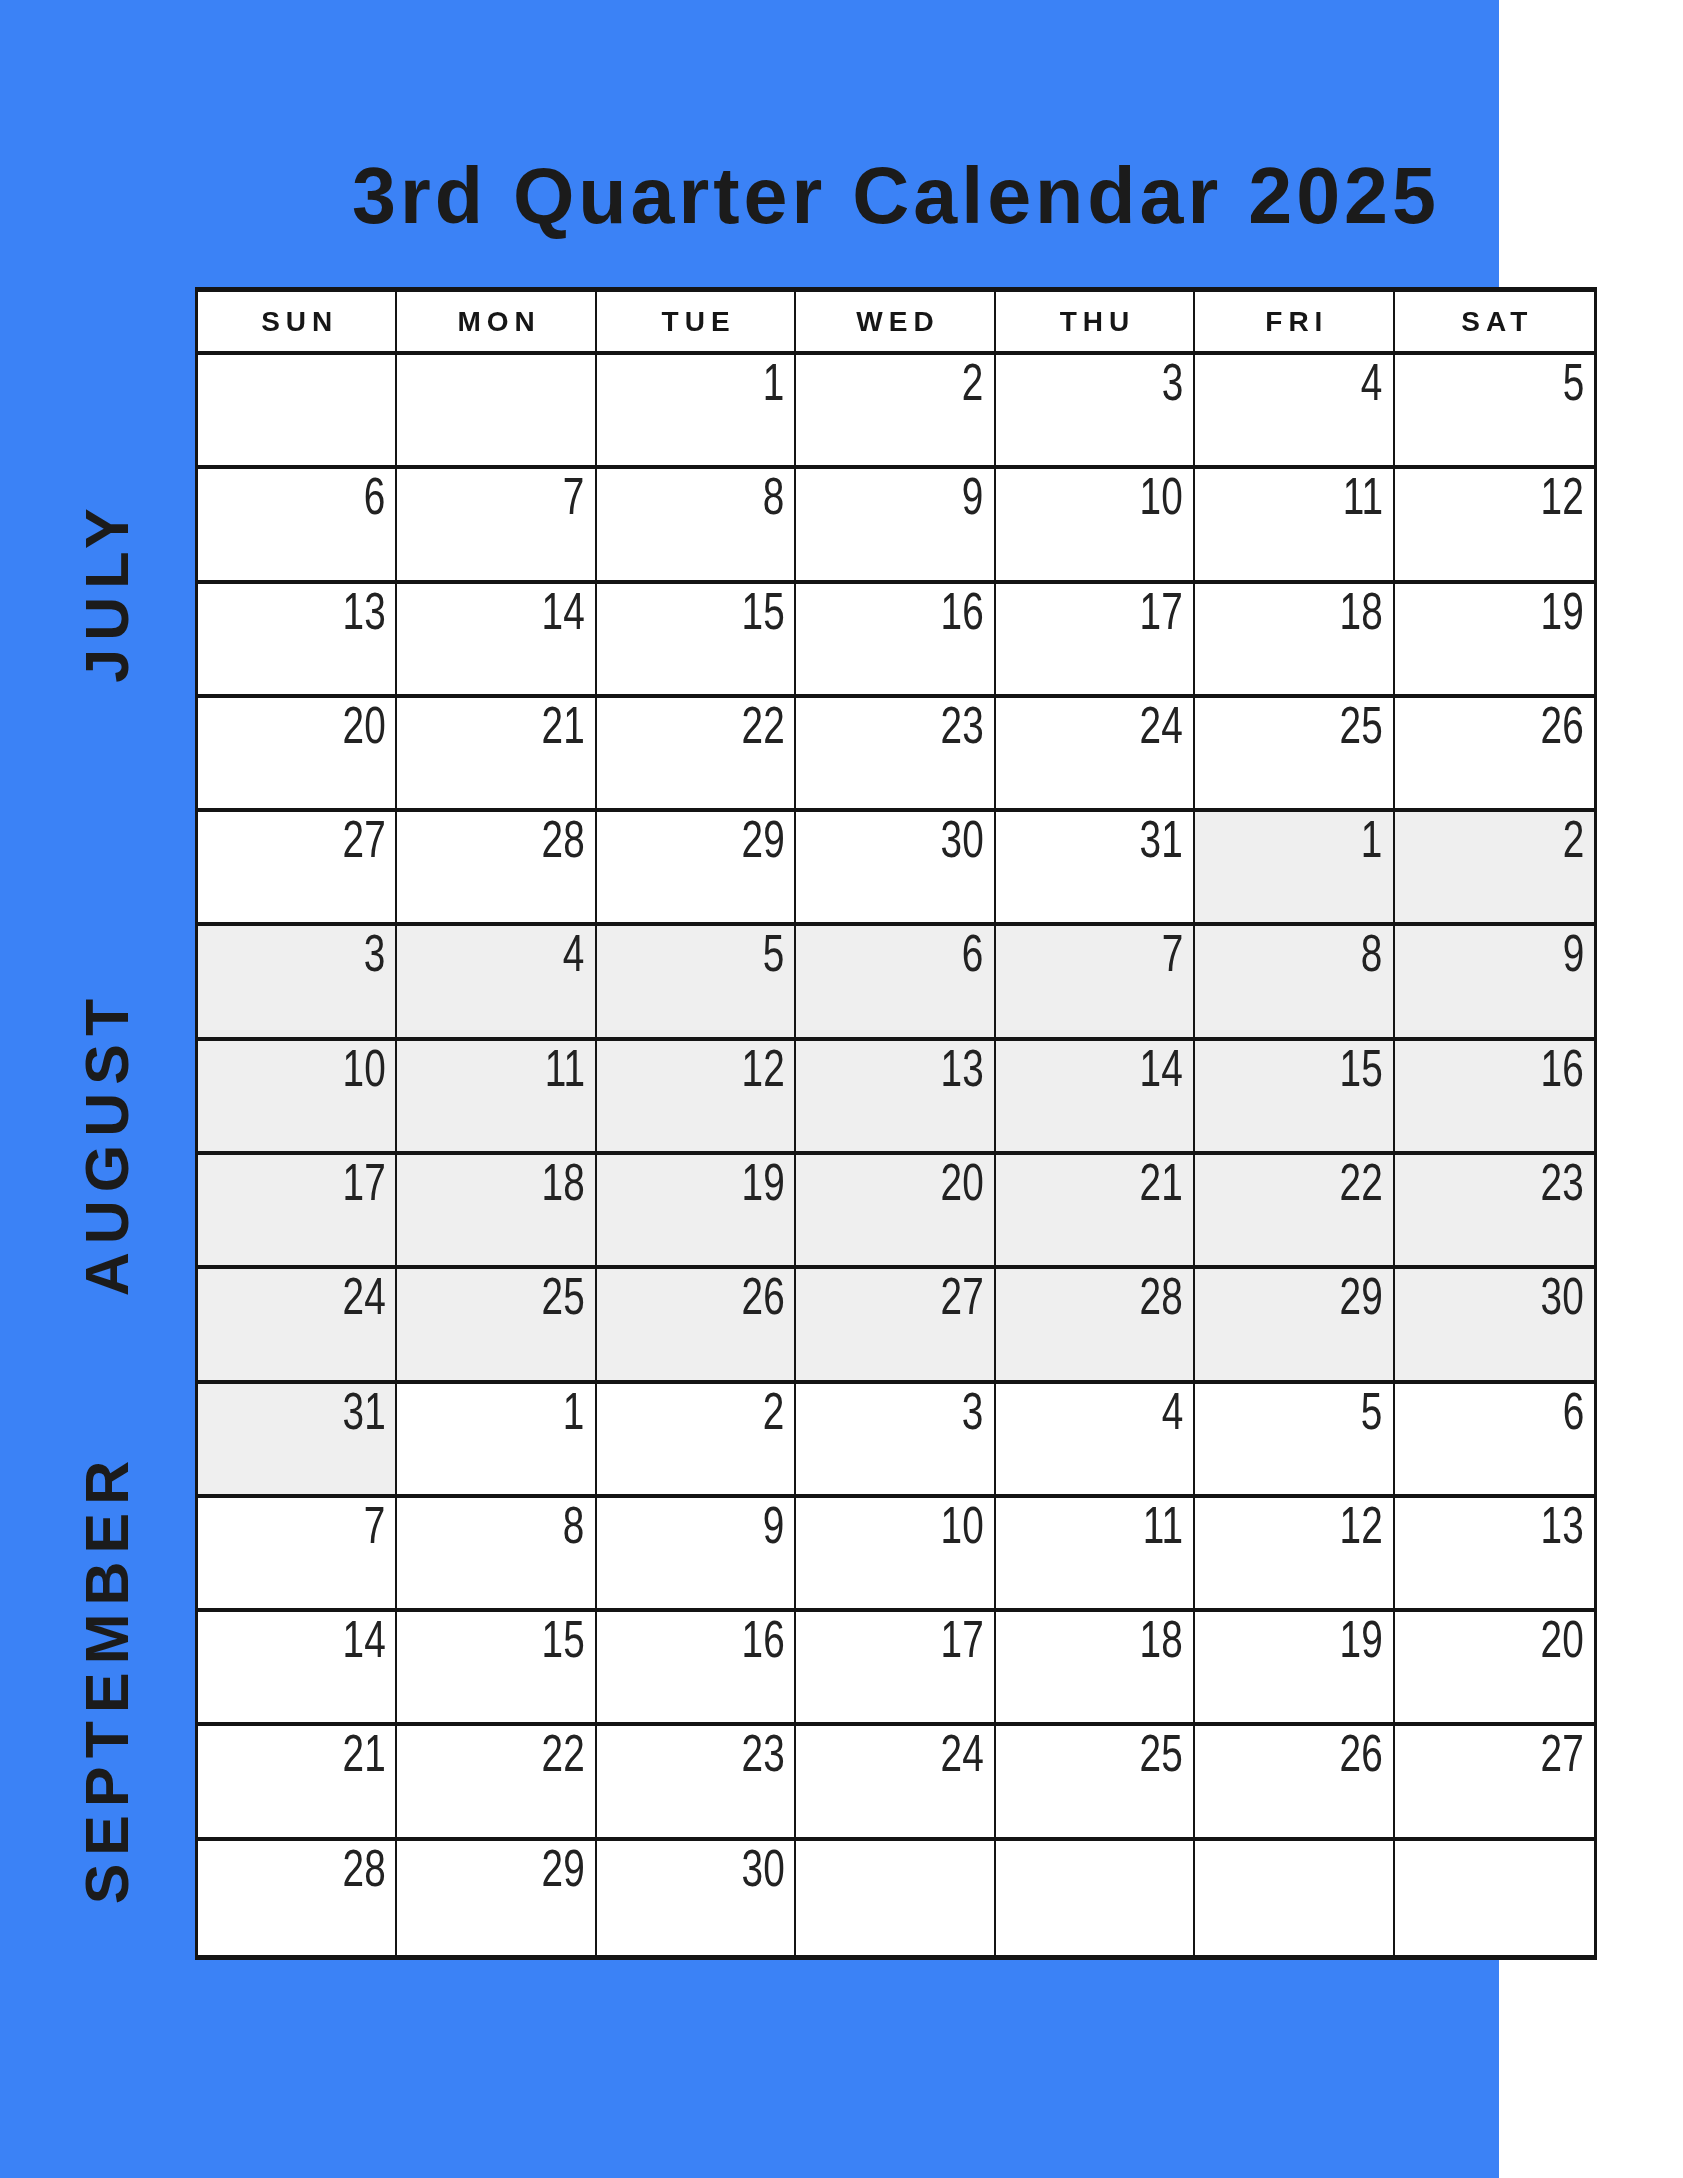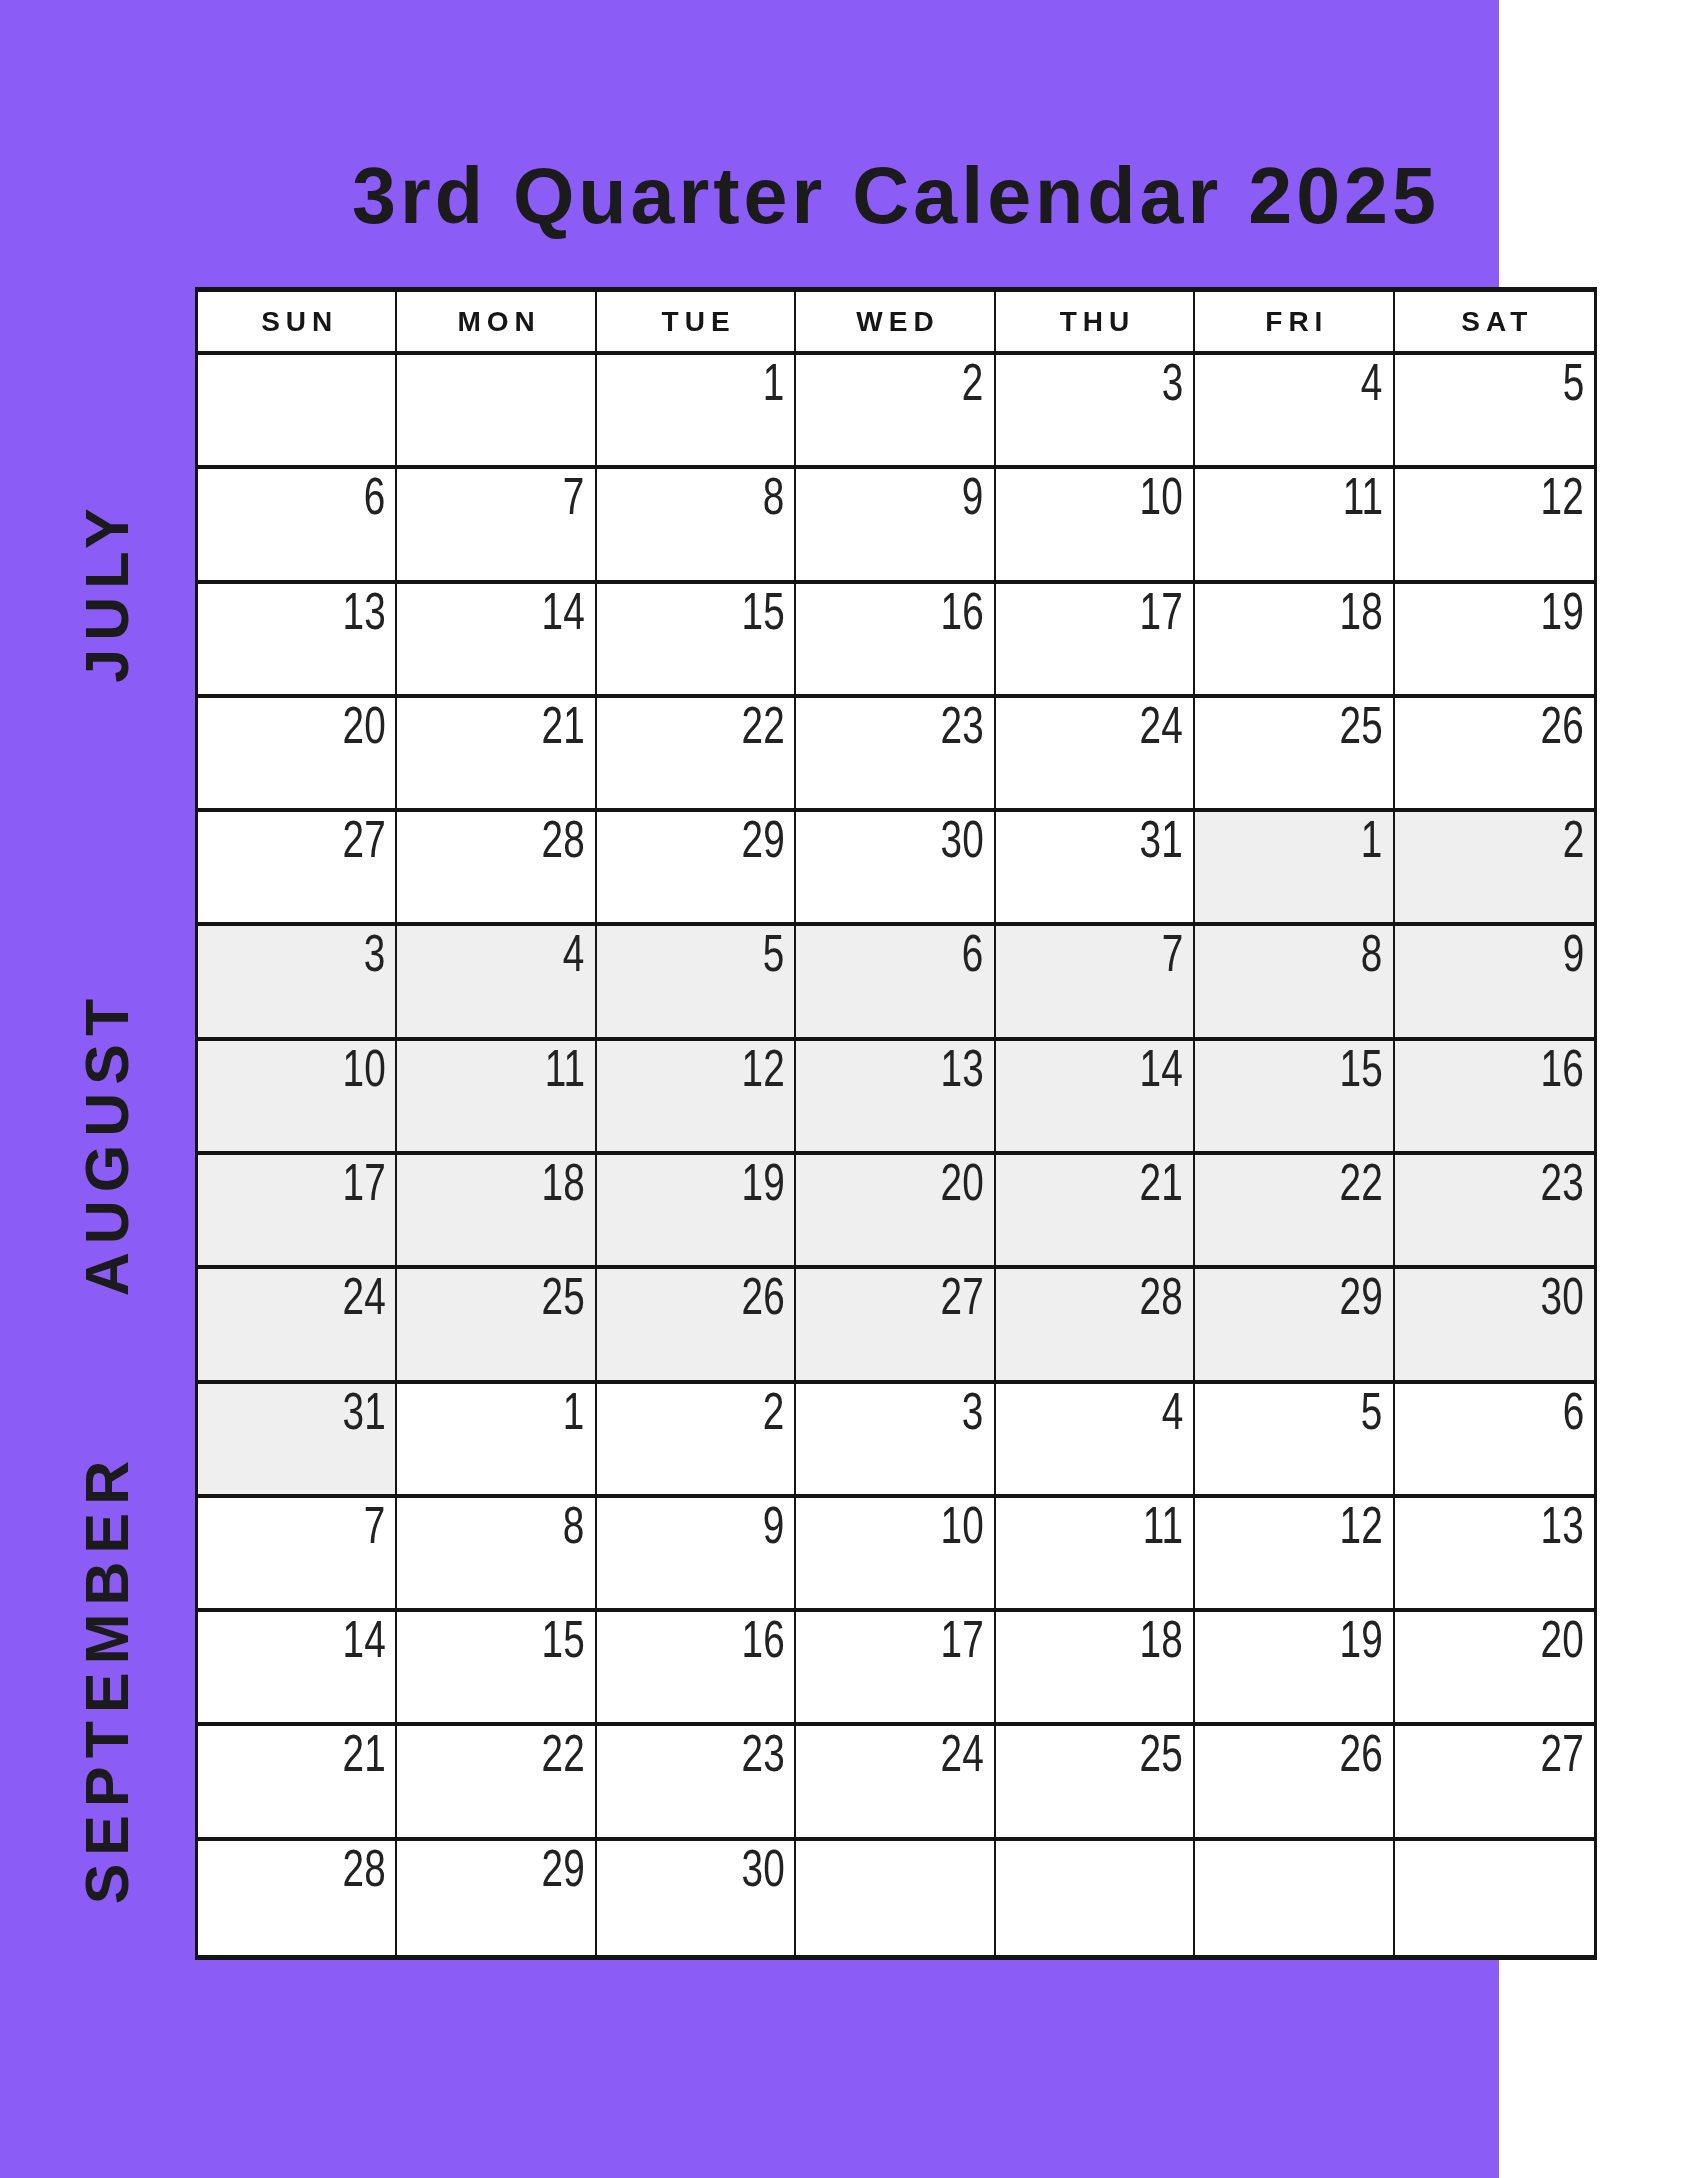--- a/index.html
+++ b/index.html
@@ -8,21 +8,21 @@
     --shaded: #efefef;
   }
   * { margin: 0; padding: 0; box-sizing: border-box; }
   html, body {
     width: 1683px; height: 2178px;
     background: #ffffff;
     font-family: "Liberation Sans", sans-serif;
     color: var(--text);
     overflow: hidden;
   }
-  .page { position: relative; width: 1499px; height: 2178px; background: #8b5cf6; padding-left: 6px; }
+  .page { position: relative; width: 1499px; height: 2178px; background: #3b82f6; padding-left: 6px; }
 
   .title {
     position: absolute;
     left: 195px; top: 150px; width: 1402px;
     text-align: center;
     font-size: 79px;
     font-weight: bold;
     letter-spacing: 4px;
     color: #1b1b1b;
     white-space: nowrap;

